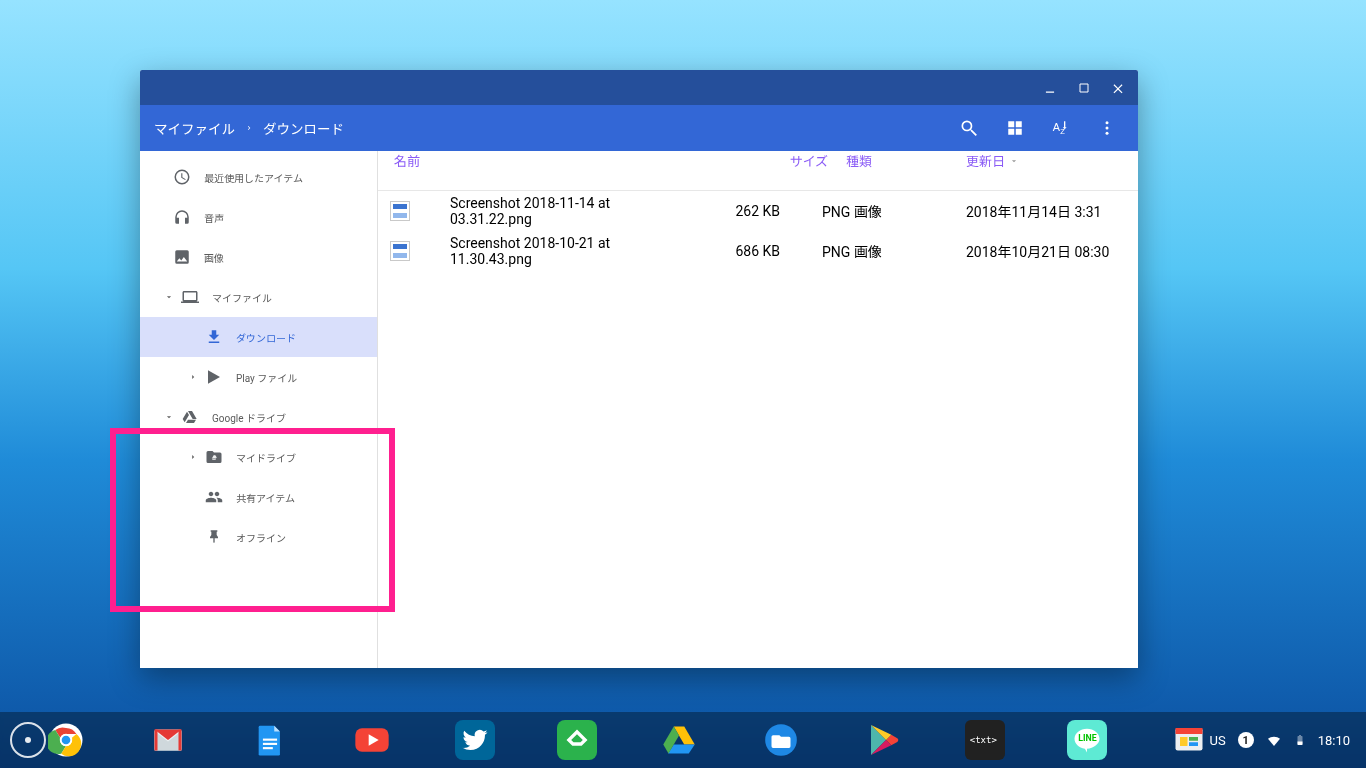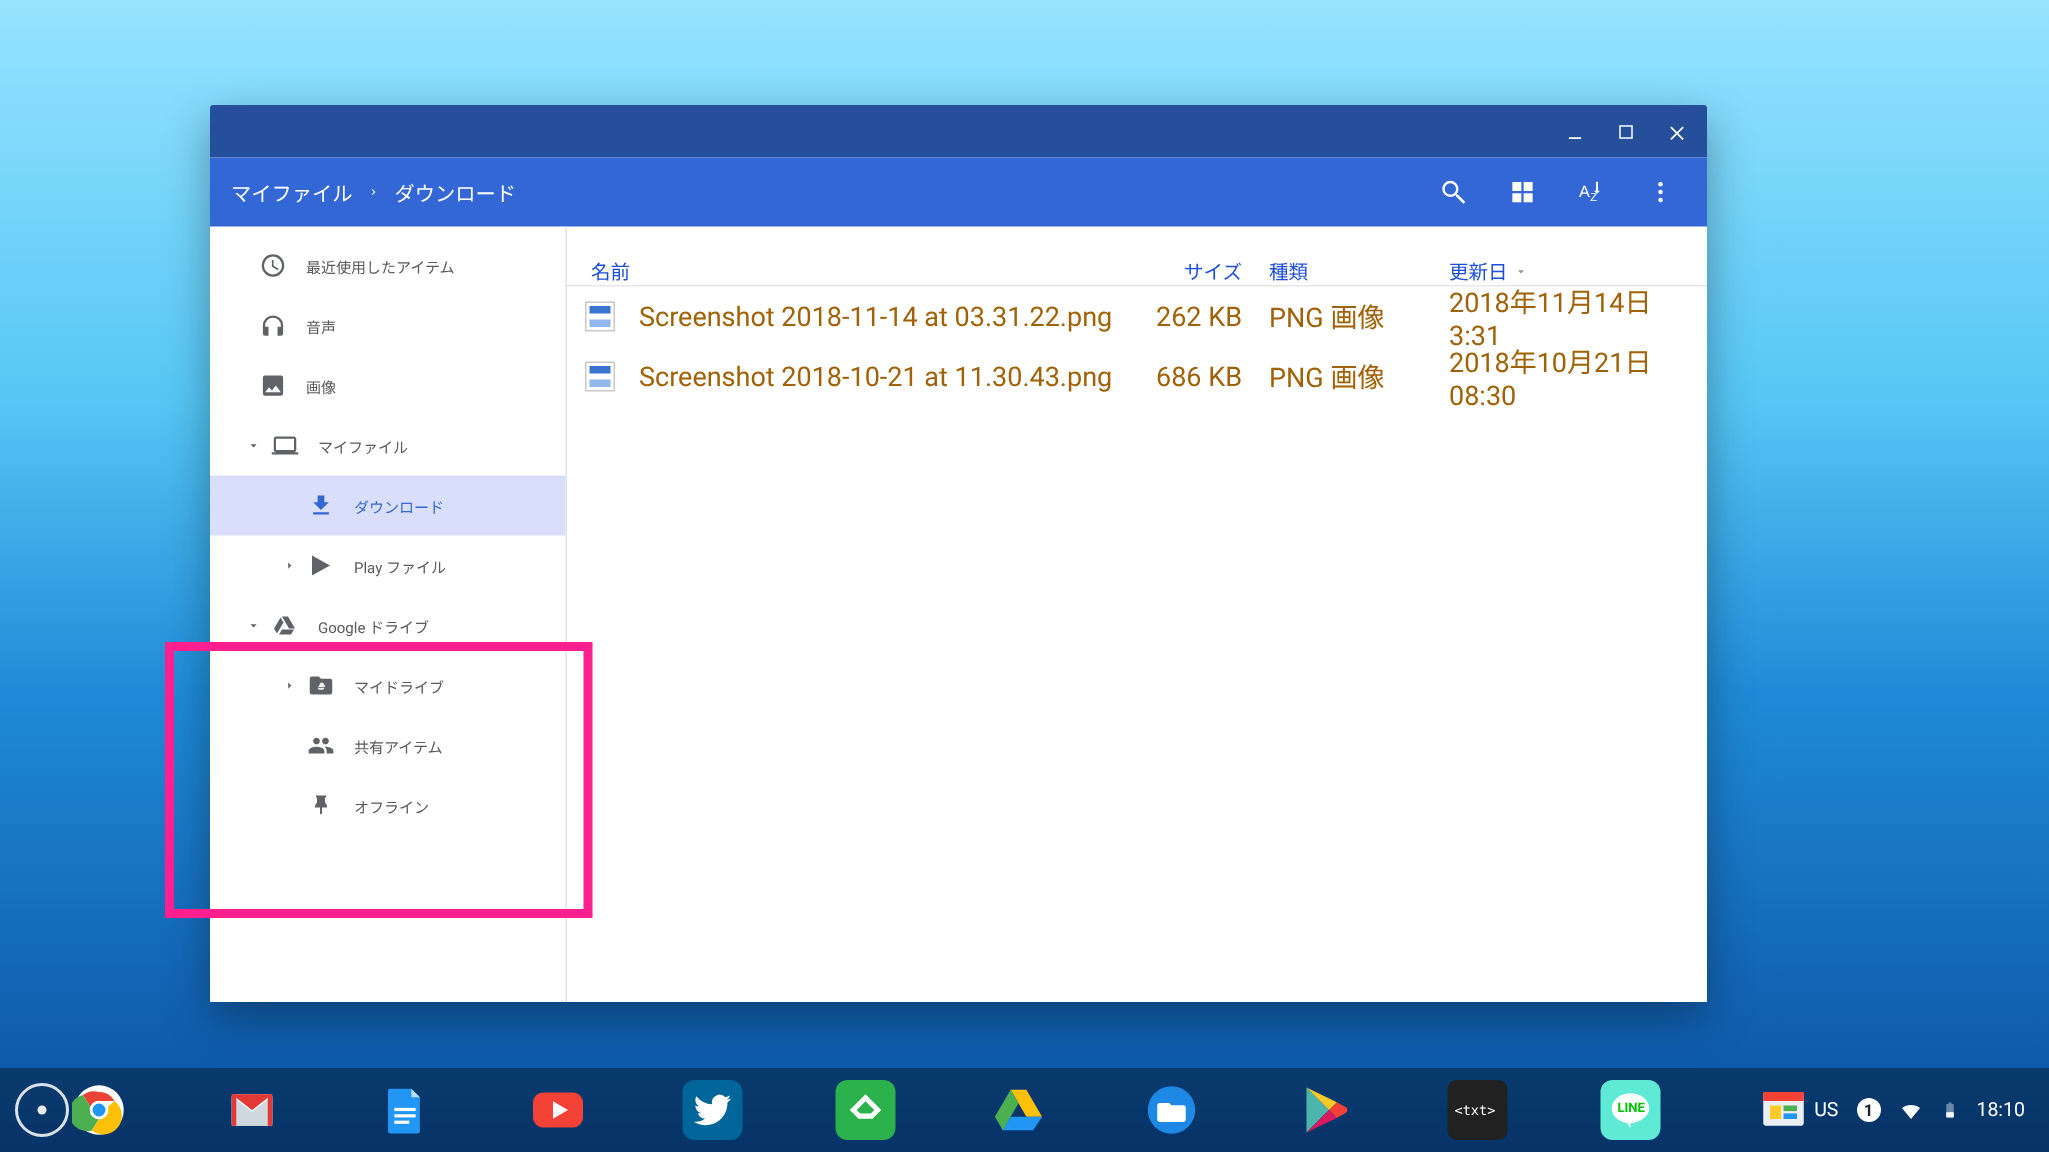--- a/index.html
+++ b/index.html
@@ -98,37 +98,38 @@
     z-index: 50;
   }
 
   .content {
     flex: 1;
     display: flex; flex-direction: column;
     position: relative;
   }
   .col-header {
     height: 40px;
-    display: flex; align-items: flex-end;
+    display: flex; align-items: flex-start;
     font-size: 13px;
-    color: #1d4ed8;
+    color: #8b5cf6;
     border-bottom: 1px solid #e7e7e7;
     padding: 0 12px;
   }
   .col-name { flex: 1; padding-left: 4px; }
   .col-size { width: 96px; text-align: right; padding-right: 18px;}
   .col-type { width: 120px; }
   .col-date { width: 160px; display:flex; align-items:center; gap:4px;}
   .file-row {
     height: 40px;
     display: flex; align-items: center;
-    font-size: 18px;
-    color: #a16207;
+    font-size: 14px;
+    color: #000000;
     padding: 0 12px;
     border-bottom: 0;
+    gap: 24px;
   }
   .thumb {
     width: 20px; height: 20px;
     margin-right: 12px;
     background: #fff;
     border:1px solid #c9c9c9;
     position:relative;
     overflow:hidden;
   }
   .thumb::before{content:"";position:absolute;left:2px;top:2px;right:2px;height:5px;background:#3b74d0;}

